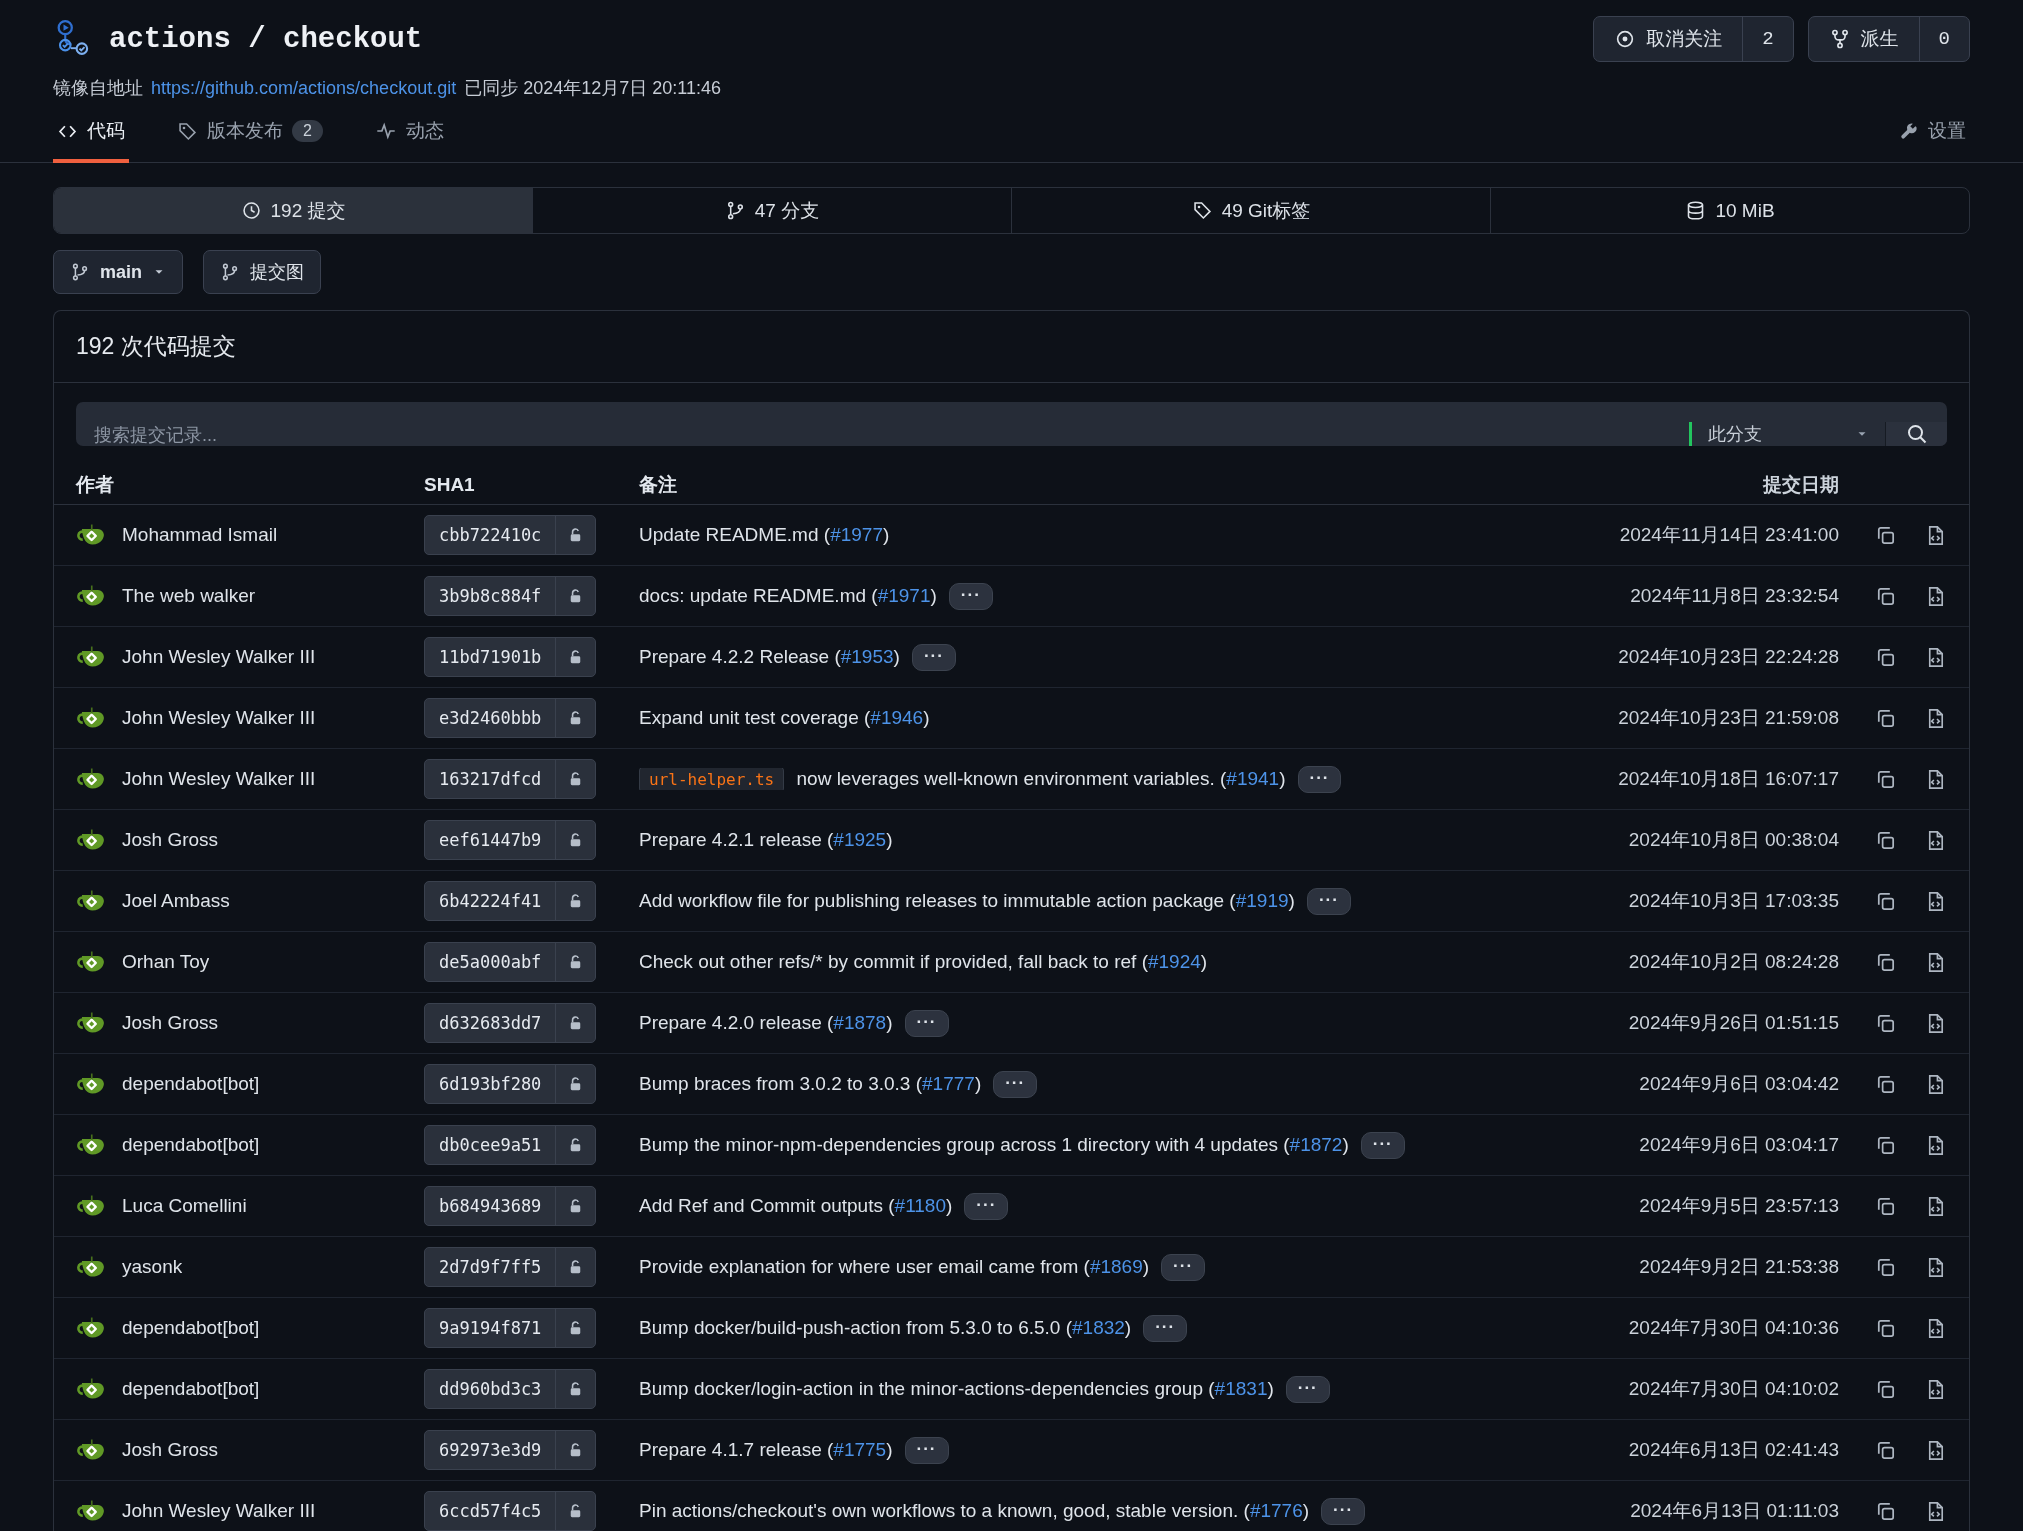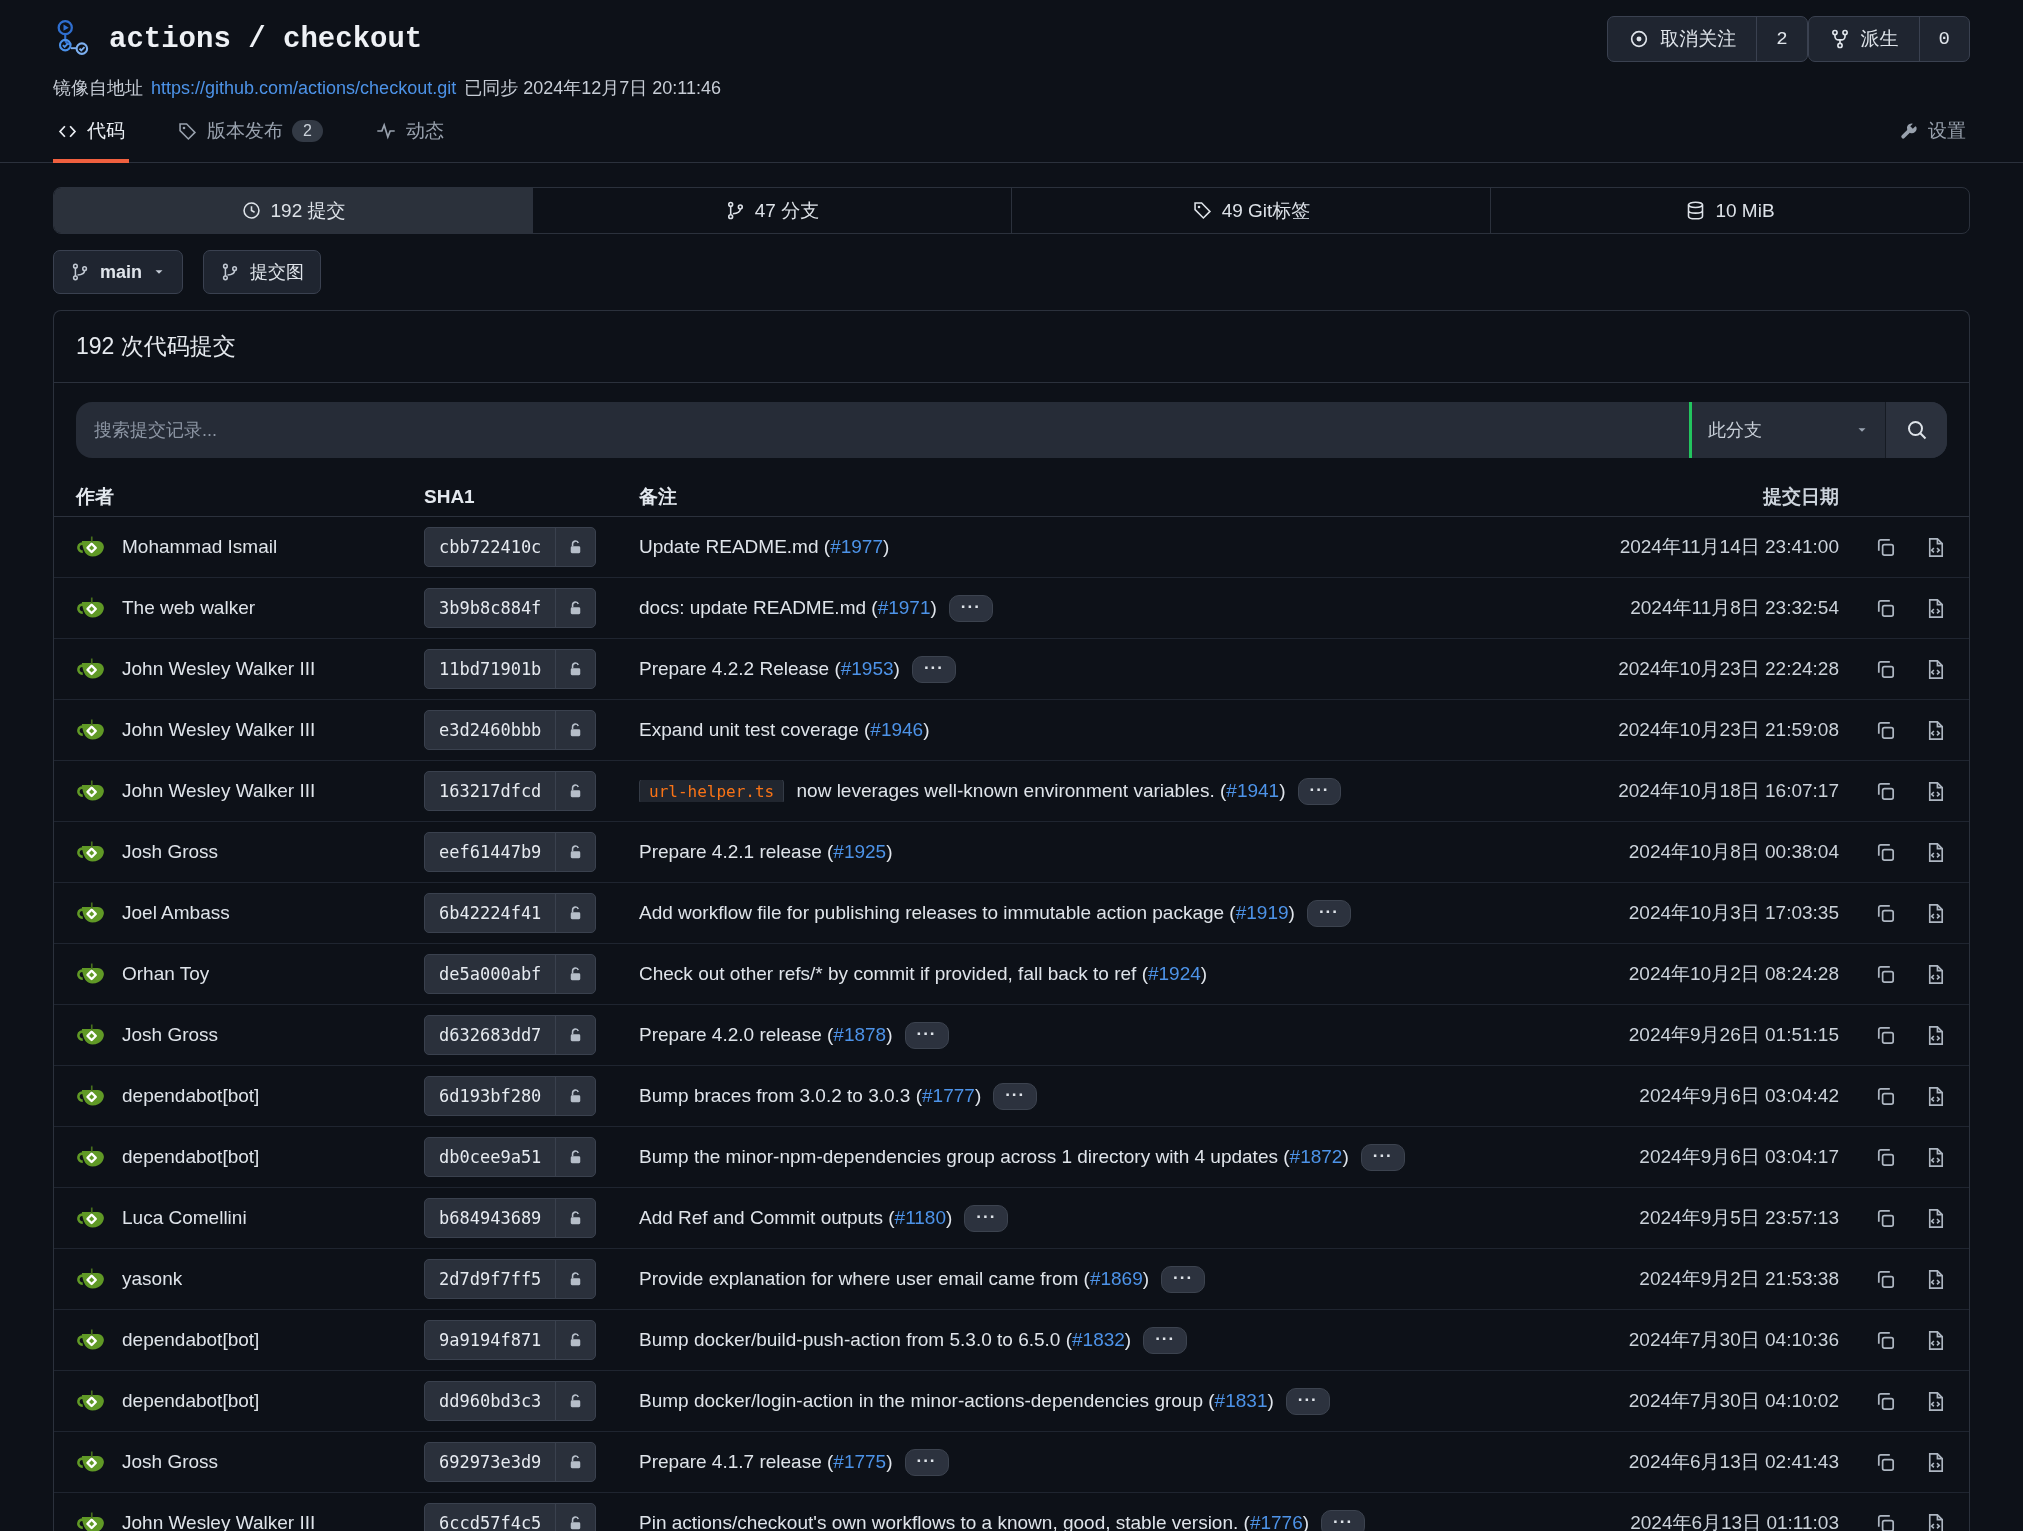--- a/index.html
+++ b/index.html
@@ -19,21 +19,21 @@
   }
   *{box-sizing:border-box;margin:0;padding:0;}
   html,body{width:2023px;height:1531px;overflow:hidden;}
   body{background:var(--bg);color:var(--txt);font-family:"Liberation Sans",sans-serif;font-size:19px;}
   .page-pad{padding-left:53px;padding-right:53px;}
 
   
   .top-header{display:flex;align-items:center;justify-content:space-between;padding-top:16px;font-family:Liberation Mono, monospace;}
   .repo-title-wrap{display:flex;align-items:center;gap:14px;}
   .repo-title{font-size:29px;font-weight:bold;color:#eef1f5;}
-  .hdr-buttons{display:flex;}
+  .hdr-buttons{display:flex;gap:14px;}
   .btn-group{display:flex;align-items:stretch;height:46px;background:var(--btn-bg);
     border:1px solid var(--btn-border);border-radius:7px;overflow:hidden;cursor:pointer;}
   .btn-main{display:flex;align-items:center;gap:10px;padding:0 20px;font-size:19px;color:#dfe4ea;}
   .btn-count{display:flex;align-items:center;padding:0 19px;border-left:1px solid var(--btn-border);color:#dfe4ea;}
 
   
   .mirror-line{margin-top:14px;font-size:18px;color:#c7cdd6;display:flex;gap:8px;align-items:center;}
   .mirror-line a{color:var(--link);text-decoration:none;}
 
   
@@ -58,21 +58,21 @@
   .tool-btn{display:flex;align-items:center;gap:10px;height:44px;padding:0 16px;
     background:var(--btn-bg);border:1px solid var(--btn-border);border-radius:7px;
     color:#dfe4ea;font-size:18px;cursor:pointer;}
   .tool-btn .bold{font-weight:bold;}
 
   
   .commits-panel{margin-top:16px;border:1px solid var(--panel-border);border-bottom:none;
     border-radius:8px 8px 0 0;}
   .panel-title{font-size:23px;color:#e6eaef;padding:20px 22px;border-bottom:1px solid var(--panel-border);}
   .search-wrap{padding:19px 22px;}
-  .search-group{display:flex;height:56px;background:#262c37;border-radius:16px;overflow:hidden;}
+  .search-group{display:flex;height:44px;background:#262c37;border-radius:7px;overflow:hidden;align-items:flex-end;}
   .search-input{flex:1;background:transparent;border:none;outline:none;color:#dfe4ea;
     font-size:18px;padding:0 18px;font-family:"Liberation Sans",sans-serif;}
   .search-input::placeholder{color:#8d96a4;}
   .branch-filter{width:196px;display:flex;align-items:center;justify-content:space-between;
     padding:0 16px;border-left:3px solid #22c55e;color:#c9d0d9;font-size:18px;cursor:pointer;}
   .search-btn{width:62px;display:flex;align-items:center;justify-content:center;
     border-left:1px solid #161b23;background:#2b313d;cursor:pointer;}
 
   
   .tbl-header,.commit-row{display:flex;align-items:center;padding:0 22px;}

